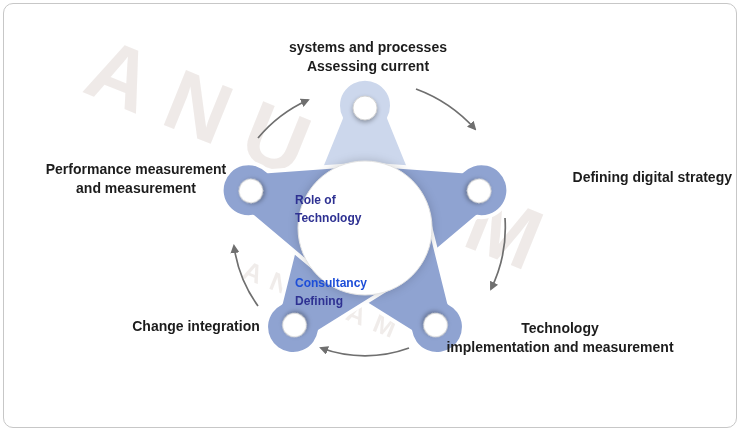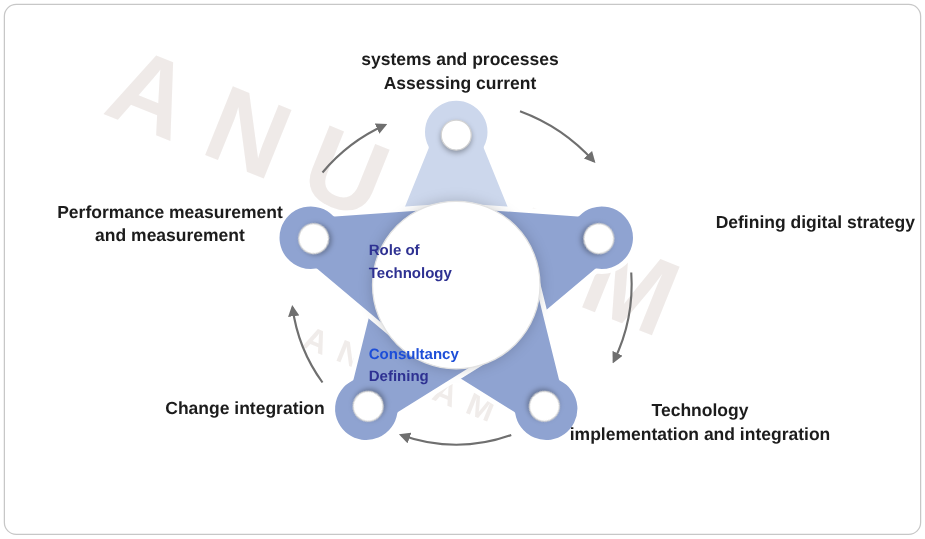--- a/index.html
+++ b/index.html
@@ -101,21 +101,21 @@
     <span>systems and processes</span>
     <span>Assessing current</span>
   </div>
 
   <div class="node-label lbl-right">
     <span>Defining digital strategy</span>
   </div>
 
   <div class="node-label lbl-bottom-right">
     <span>Technology</span>
-    <span>implementation and integration</span>
+    <span>implementation and measurement</span>
   </div>
 
   <div class="node-label lbl-bottom-left">
     <span>Change integration</span>
   </div>
 
   <div class="node-label lbl-left">
     <span>Performance measurement</span>
     <span>and measurement</span>
   </div>

